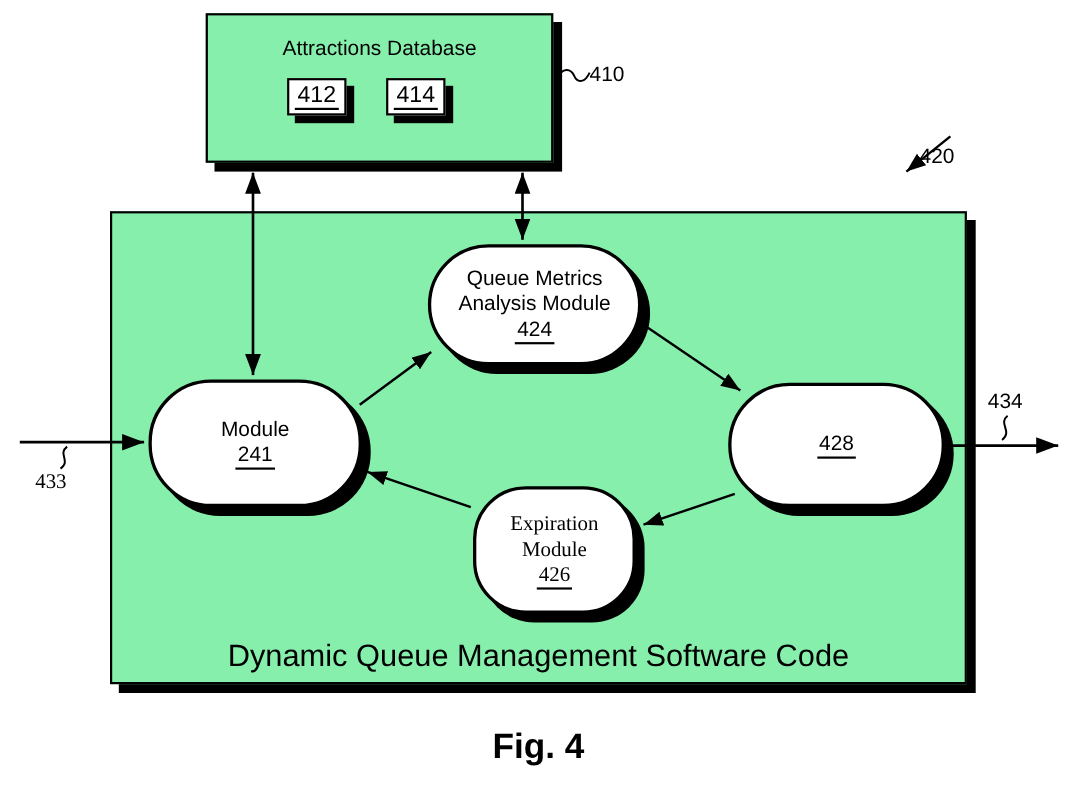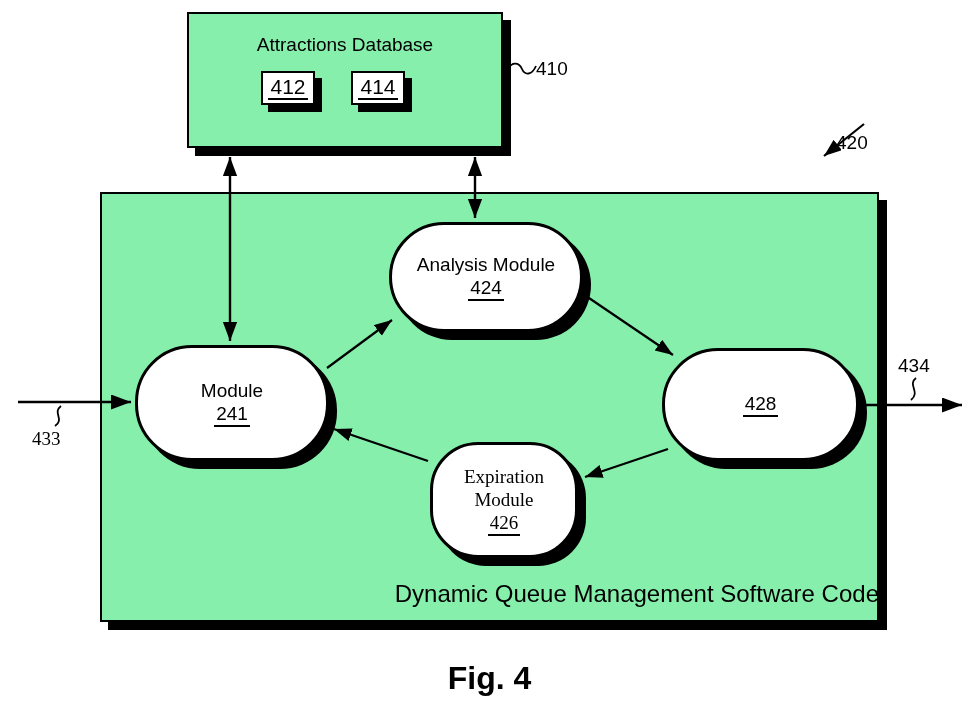--- a/index.html
+++ b/index.html
@@ -55,22 +55,22 @@
   }
   .big-box {
     left: 100px; top: 192px;
     width: 779px; height: 430px;
     border-width: 2px;
   }
   .big-box-label {
     position: absolute;
     left: 100px; top: 580px;
     width: 779px;
-    text-align: right;
-    font-size: 24px;
+    text-align: center;
+    font-size: 28px;
     z-index: 2;
   }
   .module {
     position: absolute;
     background: #ffffff;
     border: 3px solid #000000;
     box-shadow: 8px 8px 0 0 #000000;
     box-sizing: border-box;
     display: flex;
     flex-direction: column;
@@ -148,20 +148,21 @@
     <line x1="860" y1="405" x2="962" y2="405" stroke="#000" stroke-width="2.5" marker-end="url(#ah)"></line>
 
     <line x1="864" y1="124" x2="824" y2="156" stroke="#000" stroke-width="2.2" marker-end="url(#ah)"></line>
 
     <path d="M 507 71 C 511 61, 519 62, 522 69 C 525 76, 532 75, 536 66" stroke="#000" stroke-width="1.8" fill="none"></path>
     <path d="M 61 406 C 52 413, 65 419, 55 426" stroke="#000" stroke-width="1.8" fill="none"></path>
     <path d="M 916 378 C 907 385, 921 392, 911 400" stroke="#000" stroke-width="1.8" fill="none"></path>
   </svg>
 
   <div class="module mod-metrics">
+    <div>Queue Metrics</div>
     <div>Analysis Module</div>
     <div><span class="u">424</span></div>
   </div>
 
   <div class="module mod-enrollment">
     <div>Module</div>
     <div><span class="u">241</span></div>
   </div>
 
   <div class="module mod-summoning">

